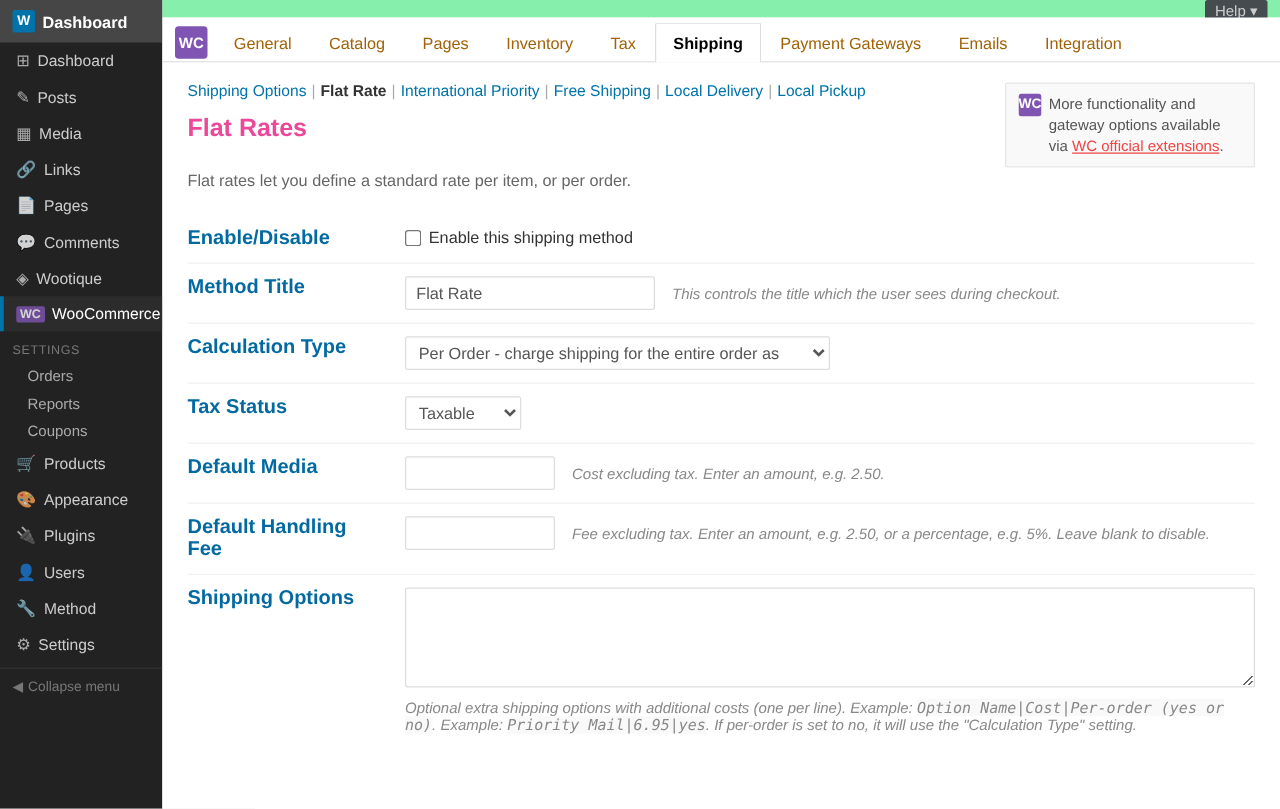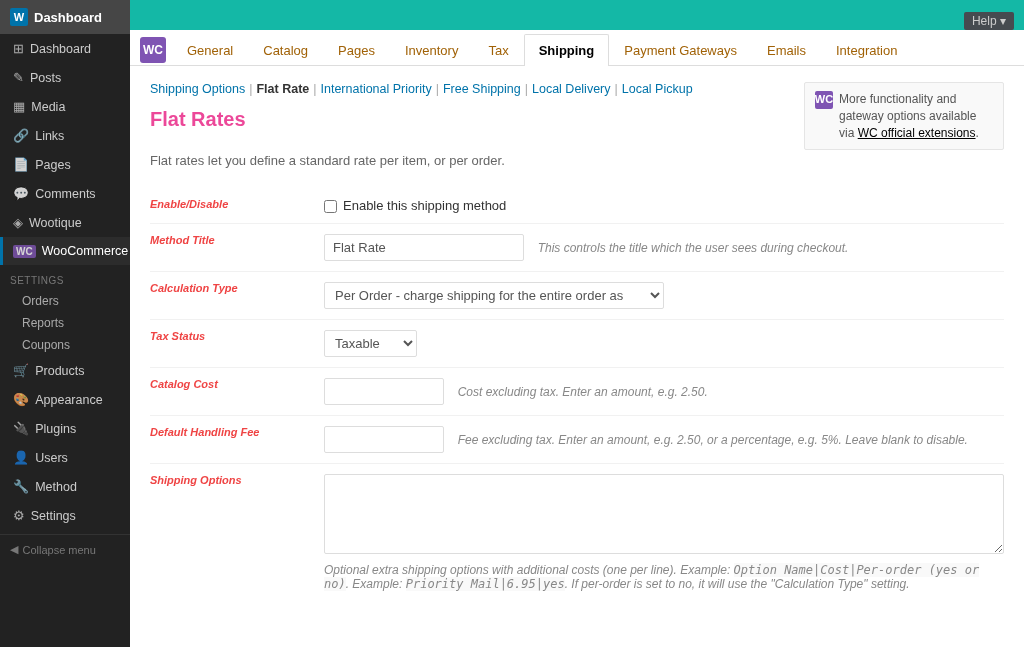--- a/index.html
+++ b/index.html
@@ -61,24 +61,24 @@
     
     #main {
       flex: 1;
       display: flex;
       flex-direction: column;
       background: #f1f1f1;
     }
 
     
     #topbar {
-      background: #14b8a6;
-      height: 30px;
+      background: #86efac;
+      height: 14px;
       display: flex;
-      align-items: flex-end;
+      align-items: flex-start;
       justify-content: flex-end;
       padding: 0 10px;
     }
     .help-btn {
       background: #464b50;
       color: #ccc;
       border: none;
       padding: 2px 8px;
       font-size: 12px;
       cursor: pointer;
@@ -158,21 +158,21 @@
     }
     .notice-box .notice-icon {
       width: 18px; height: 18px;
       background: #7f54b3;
       border-radius: 2px;
       color: #fff;
       font-size: 11px; font-weight: bold;
       display: flex; align-items: center; justify-content: center;
       flex-shrink: 0;
     }
-    .notice-box a { color: #000000; text-decoration: underline; }
+    .notice-box a { color: #ef4444; text-decoration: underline; }
 
     
     .page-title {
       font-size: 20px;
       font-weight: bold;
       color: #ec4899;
       margin-bottom: 22px;
     }
     .page-desc {
       font-size: 13px;
@@ -183,23 +183,22 @@
     
     .form-table {
       width: 100%;
       border-collapse: collapse;
     }
     .form-table tr td:first-child {
       width: 180px;
       font-weight: bold;
       padding: 10px 20px 10px 0;
       vertical-align: top;
-      color: #ef4444;
-      font-size: 11px;
-      font-style: italic;
+      color: #0369a1;
+      font-size: 16px;
     }
     .form-table tr td:last-child {
       padding: 10px 0;
       vertical-align: top;
     }
     .form-table tr {
       border-top: 1px solid #f1f1f1;
     }
     .form-table tr:first-child { border-top: none; }
 
@@ -403,21 +402,21 @@
       <tr>
         <td>Tax Status</td>
         <td>
           <select>
             <option value="taxable">Taxable</option>
             <option value="none">None</option>
           </select>
         </td>
       </tr>
       <tr>
-        <td>Catalog Cost</td>
+        <td>Default Media</td>
         <td>
           <input type="text" style="width: 120px;">
           <span class="field-desc">Cost excluding tax. Enter an amount, e.g. 2.50.</span>
         </td>
       </tr>
       <tr>
         <td>Default Handling Fee</td>
         <td>
           <input type="text" style="width: 120px;">
           <span class="field-desc">Fee excluding tax. Enter an amount, e.g. 2.50, or a percentage, e.g. 5%. Leave blank to disable.</span>

